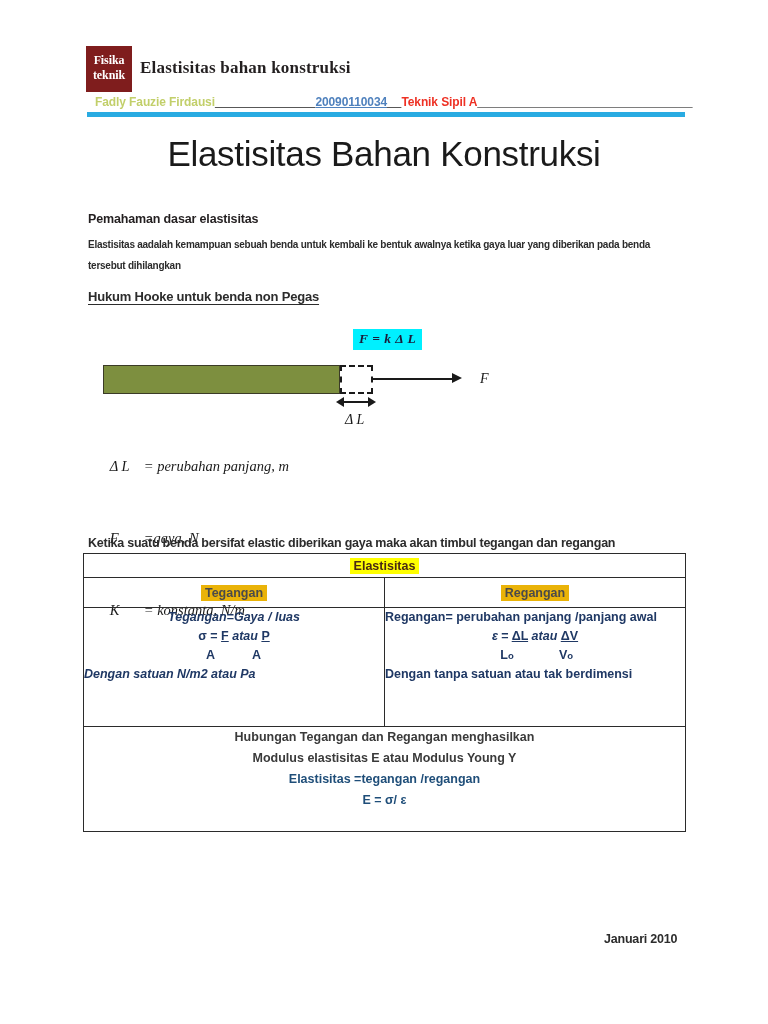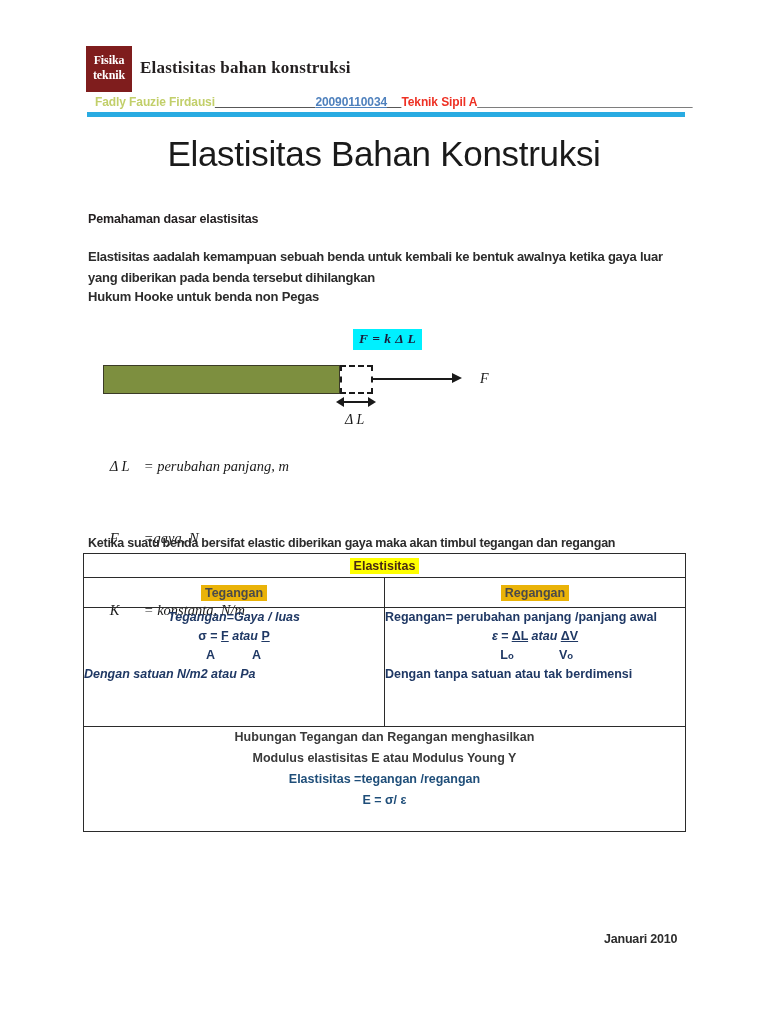--- a/index.html
+++ b/index.html
@@ -99,34 +99,34 @@
     font-size: 12.5px;
     font-weight: bold;
     color: #231f20;
     letter-spacing: -0.15px;
   }
   .sec-para {
     position: absolute;
     left: 88px;
     top: 234px;
     width: 580px;
-    font-size: 13px;
+    font-size: 10px;
     font-weight: bold;
     line-height: 21px;
     color: #2c2c2c;
     letter-spacing: -0.25px;
-    margin-top: 12px;
   }
   .sub-head {
     position: absolute;
     left: 88px;
     top: 289px;
     font-size: 13px;
     font-weight: bold;
     color: #2c2c2c;
+    text-decoration: underline;
     text-underline-offset: 3px;
     letter-spacing: -0.2px;
   }
 
   
   .diagram { position: absolute; left: 0; top: 0; width: 768px; height: 1024px; }
 
   .formula-chip {
     position: absolute;
     left: 353px;

